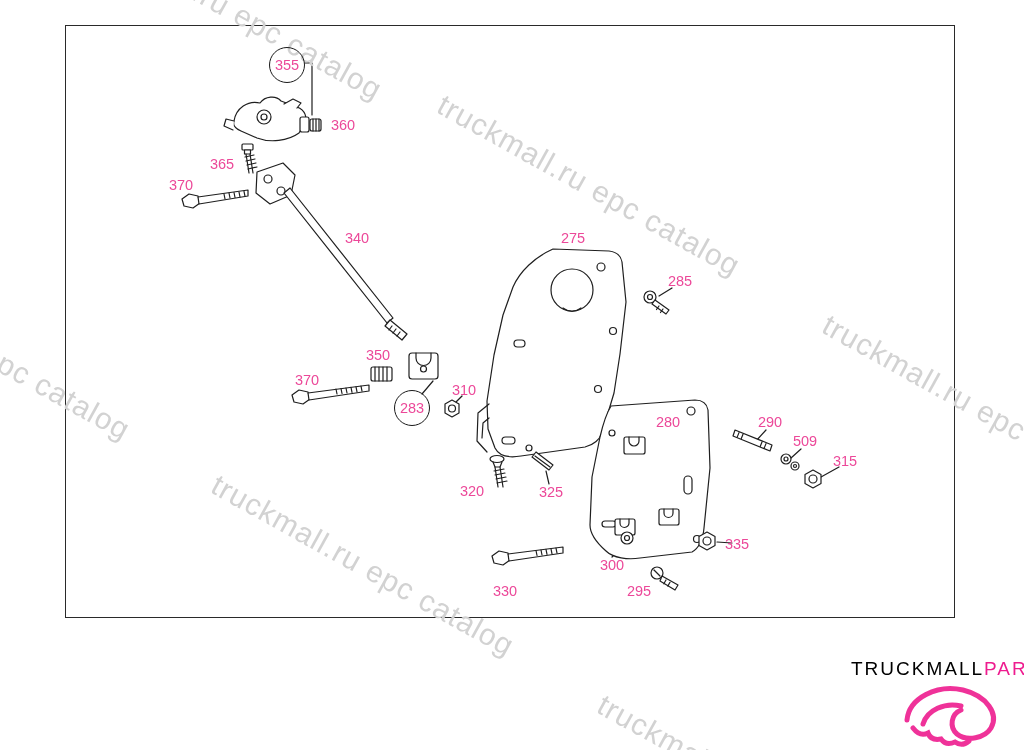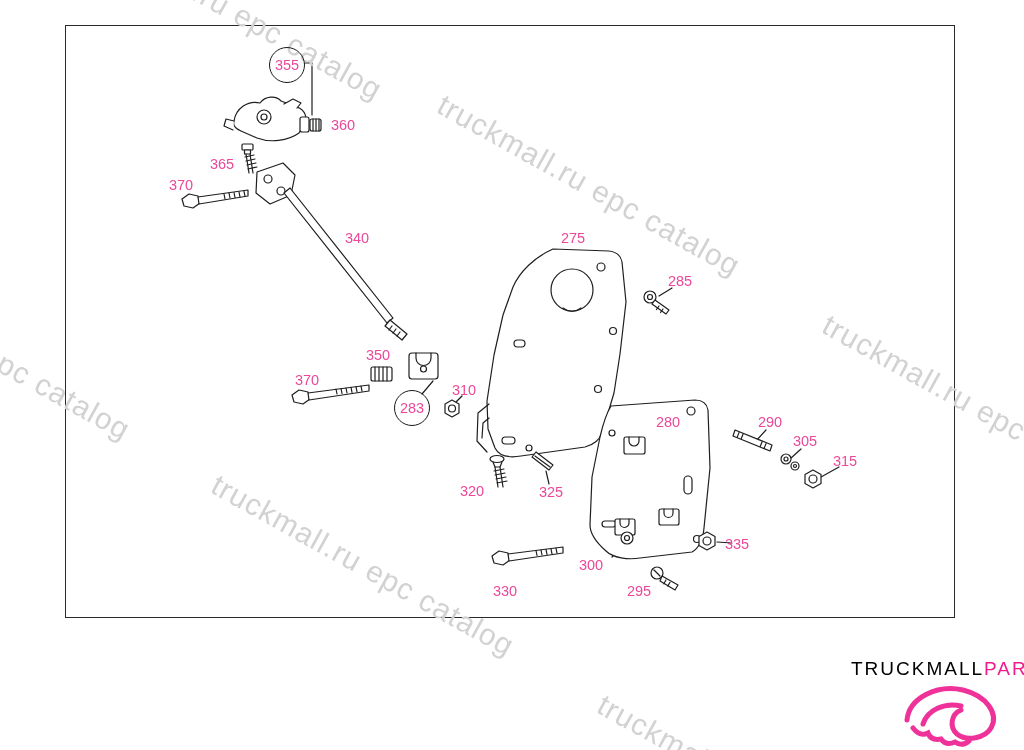--- a/index.html
+++ b/index.html
@@ -200,26 +200,26 @@
   <div class="callout" style="left:181px; top:185px;">370</div>
   <div class="callout" style="left:357px; top:238px;">340</div>
   <div class="callout" style="left:573px; top:238px;">275</div>
   <div class="callout" style="left:680px; top:281px;">285</div>
   <div class="callout" style="left:378px; top:355px;">350</div>
   <div class="callout" style="left:307px; top:380px;">370</div>
   <div class="callout" style="left:464px; top:390px;">310</div>
   <div class="callout circled" style="left:412px; top:408px;">283</div>
   <div class="callout" style="left:668px; top:394px;margin-top:28px;">280</div>
   <div class="callout" style="left:770px; top:422px;">290</div>
-  <div class="callout" style="left:805px; top:441px;">305</div>
+  <div class="callout" style="left:805px; top:441px;">509</div>
   <div class="callout" style="left:845px; top:461px;">315</div>
   <div class="callout" style="left:472px; top:491px;">320</div>
   <div class="callout" style="left:551px; top:492px;">325</div>
   <div class="callout" style="left:737px; top:544px;">335</div>
-  <div class="callout" style="left:591px; top:565px;">300</div>
+  <div class="callout" style="left:612px; top:565px;">300</div>
   <div class="callout" style="left:505px; top:591px;">330</div>
   <div class="callout" style="left:639px; top:591px;">295</div>
 
   <div class="logo">
     <span class="brand">TRUCKMALL</span><span class="suffix">PARTS</span>
   </div>
   <svg class="swirl" width="112" height="74" viewBox="0 0 112 74">
     <g fill="none" stroke="#ee1c8f" stroke-width="5" stroke-linecap="round" opacity="0.9">
       <path d="M14,44 C16,22 44,8 70,14 C94,20 106,38 98,52 C92,62 74,66 64,58 C56,51 58,38 68,34"></path>
       <path d="M30,48 C34,34 52,26 68,30"></path>

